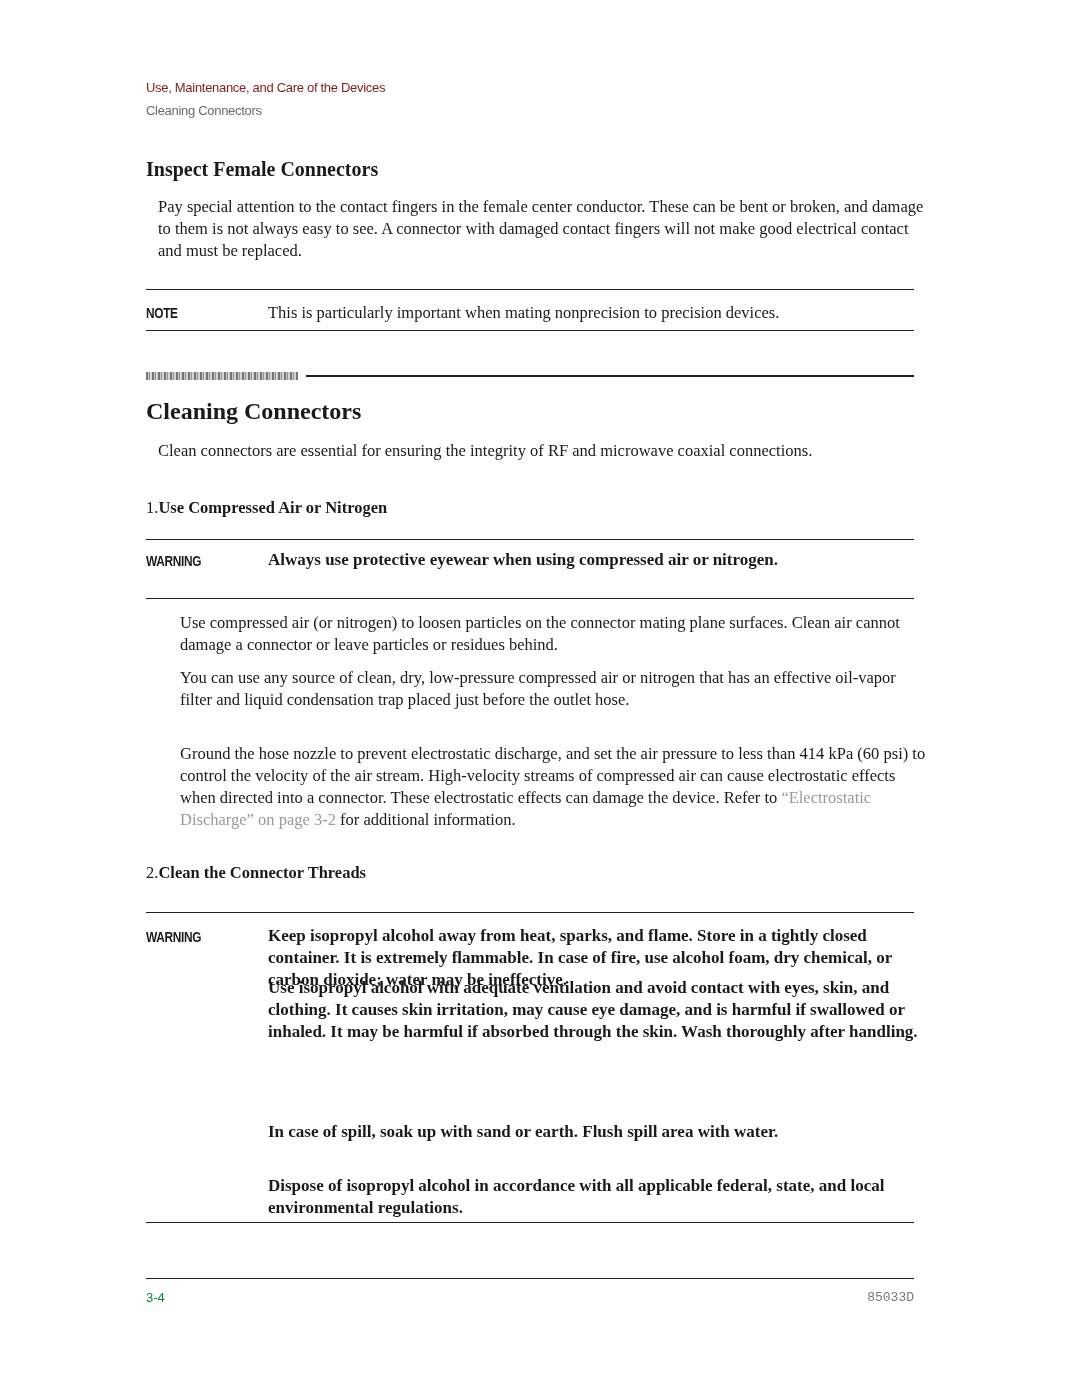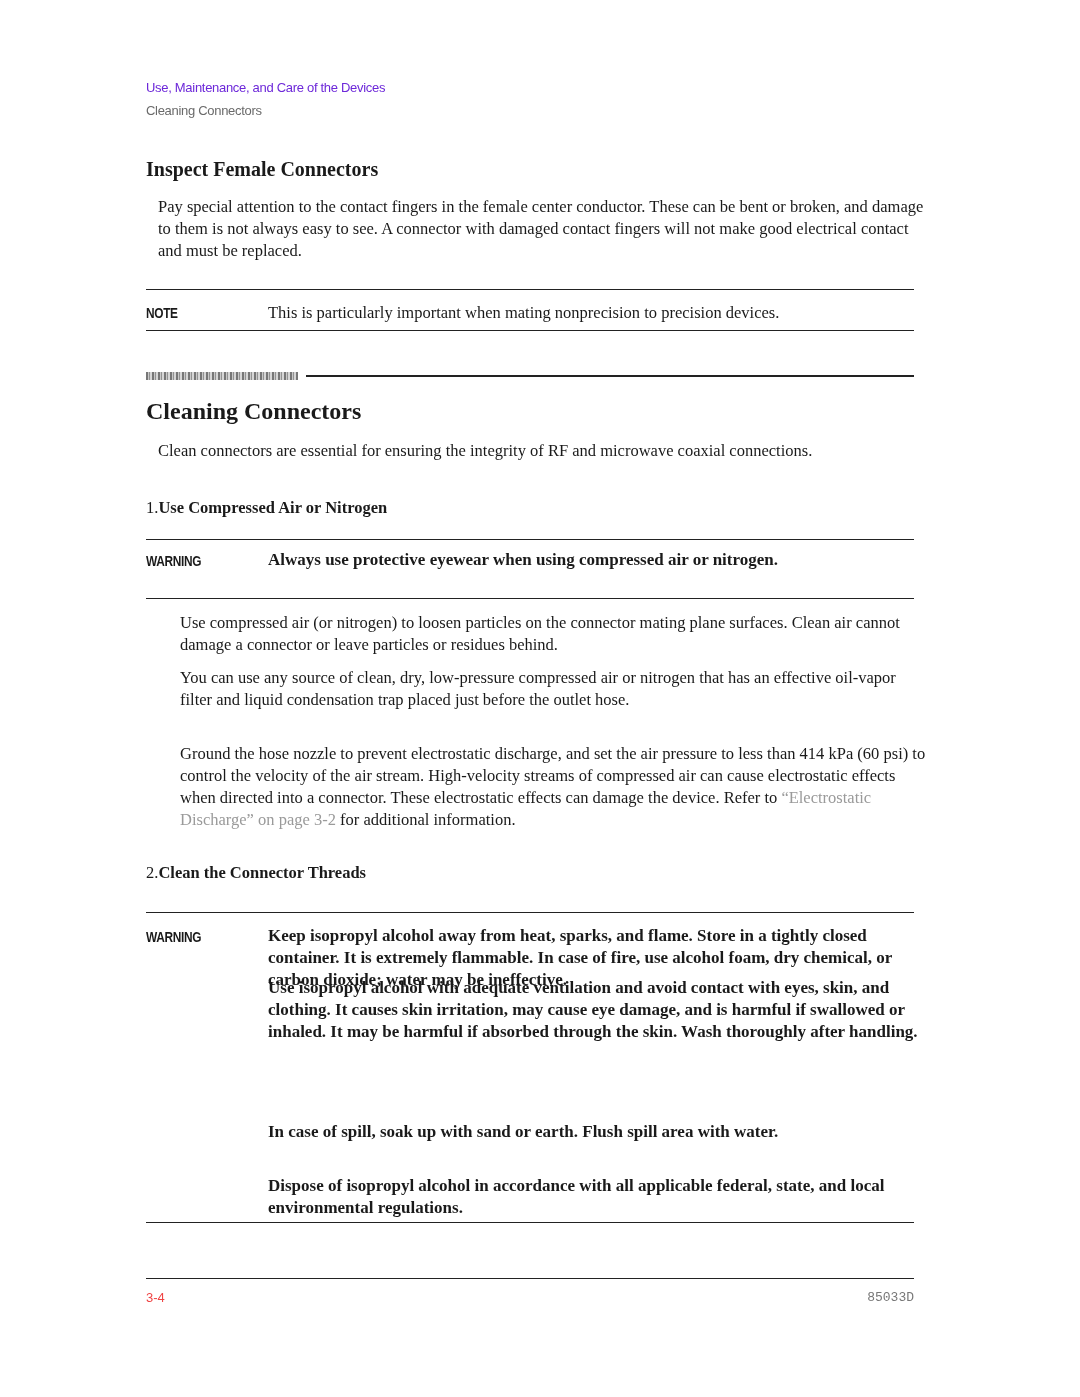--- a/index.html
+++ b/index.html
@@ -1,18 +1,18 @@
 <!DOCTYPE html>
 <html><head>
 <meta charset="utf-8">
 <style>
   html, body { margin:0; padding:0; background:#ffffff; }
   body { width:1080px; height:1397px; position:relative; overflow:hidden; color:#1a1a1a; font-family:"DejaVu Serif", serif; }
   .abs { position:absolute; }
-  .runhead { left:146px; font-family:"Liberation Sans", sans-serif; font-size:13px; color:#6d28d9; letter-spacing:-0.3px; }
+  .runhead { left:146px; font-family:"Liberation Sans", sans-serif; font-size:13px; color:#7f1d1d; letter-spacing:-0.3px; }
   .runhead.h1 { top:80px; }
   .runhead.h2 { top:103px; color:#6a6a6a; }
   h2.sub { margin:0; left:146px; top:158px; font-size:20px; font-weight:bold; font-family:"Liberation Serif", serif; }
   .body { font-family:"Liberation Serif", serif; font-size:16.5px; line-height:22px;margin-left:12px; }
   .p1 { left:146px; top:196px; width:770px; }
   .rule { position:absolute; height:0; border-top:1.8px solid #222; }
   .label { font-family:"Liberation Sans", sans-serif; font-weight:bold; font-size:14px; letter-spacing:-0.4px; transform:scaleX(0.85); transform-origin:left; }
   .note-label { left:146px; top:305px; }
   .note-text { left:256px; top:302px; width:670px; }
   .bar-hatch { left:146px; top:372px; width:152px; height:8px; background:repeating-linear-gradient(90deg,#555 0 2px,#bbb 2px 3px,#777 3px 4px,#ccc 4px 6px); opacity:0.8; }
@@ -29,21 +29,21 @@
   .p4 { top:667px; }
   .p5 { top:743px; }
   .xref { color:#9a9a9a; }
   .step2 { top:863px; }
   .warn2-label { top:929px; }
   .warn2 { left:256px; width:660px; font-weight:bold; font-size:17px; line-height:22px; }
   .w2a { top:925px; }
   .w2b { top:977px; }
   .w2c { top:1121px; }
   .w2d { top:1175px; }
-  .footer-left { left:146px; top:1290px; font-family:"Liberation Sans", sans-serif; font-size:13px; color:#ef4444; }
+  .footer-left { left:146px; top:1290px; font-family:"Liberation Sans", sans-serif; font-size:13px; color:#15803d; }
   .footer-right { right:166px; top:1290px; font-family:Liberation Mono, monospace; font-size:13px; color:#777; }
 </style>
 </head>
 <body>
 
 <div class="abs runhead h1">Use, Maintenance, and Care of the Devices</div>
 <div class="abs runhead h2">Cleaning Connectors</div>
 
 <h2 class="abs sub">Inspect Female Connectors</h2>
 <div class="abs body p1">Pay special attention to the contact fingers in the female center conductor. These can be bent or broken, and damage to them is not always easy to see. A connector with damaged contact fingers will not make good electrical contact and must be replaced.</div>

